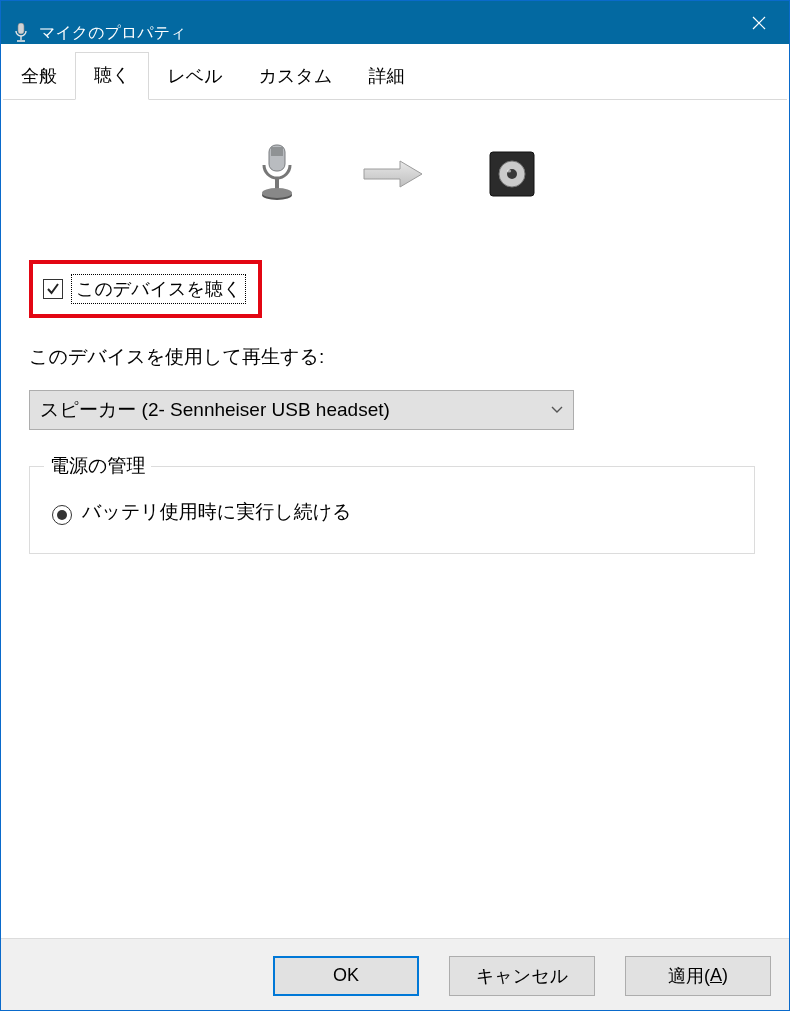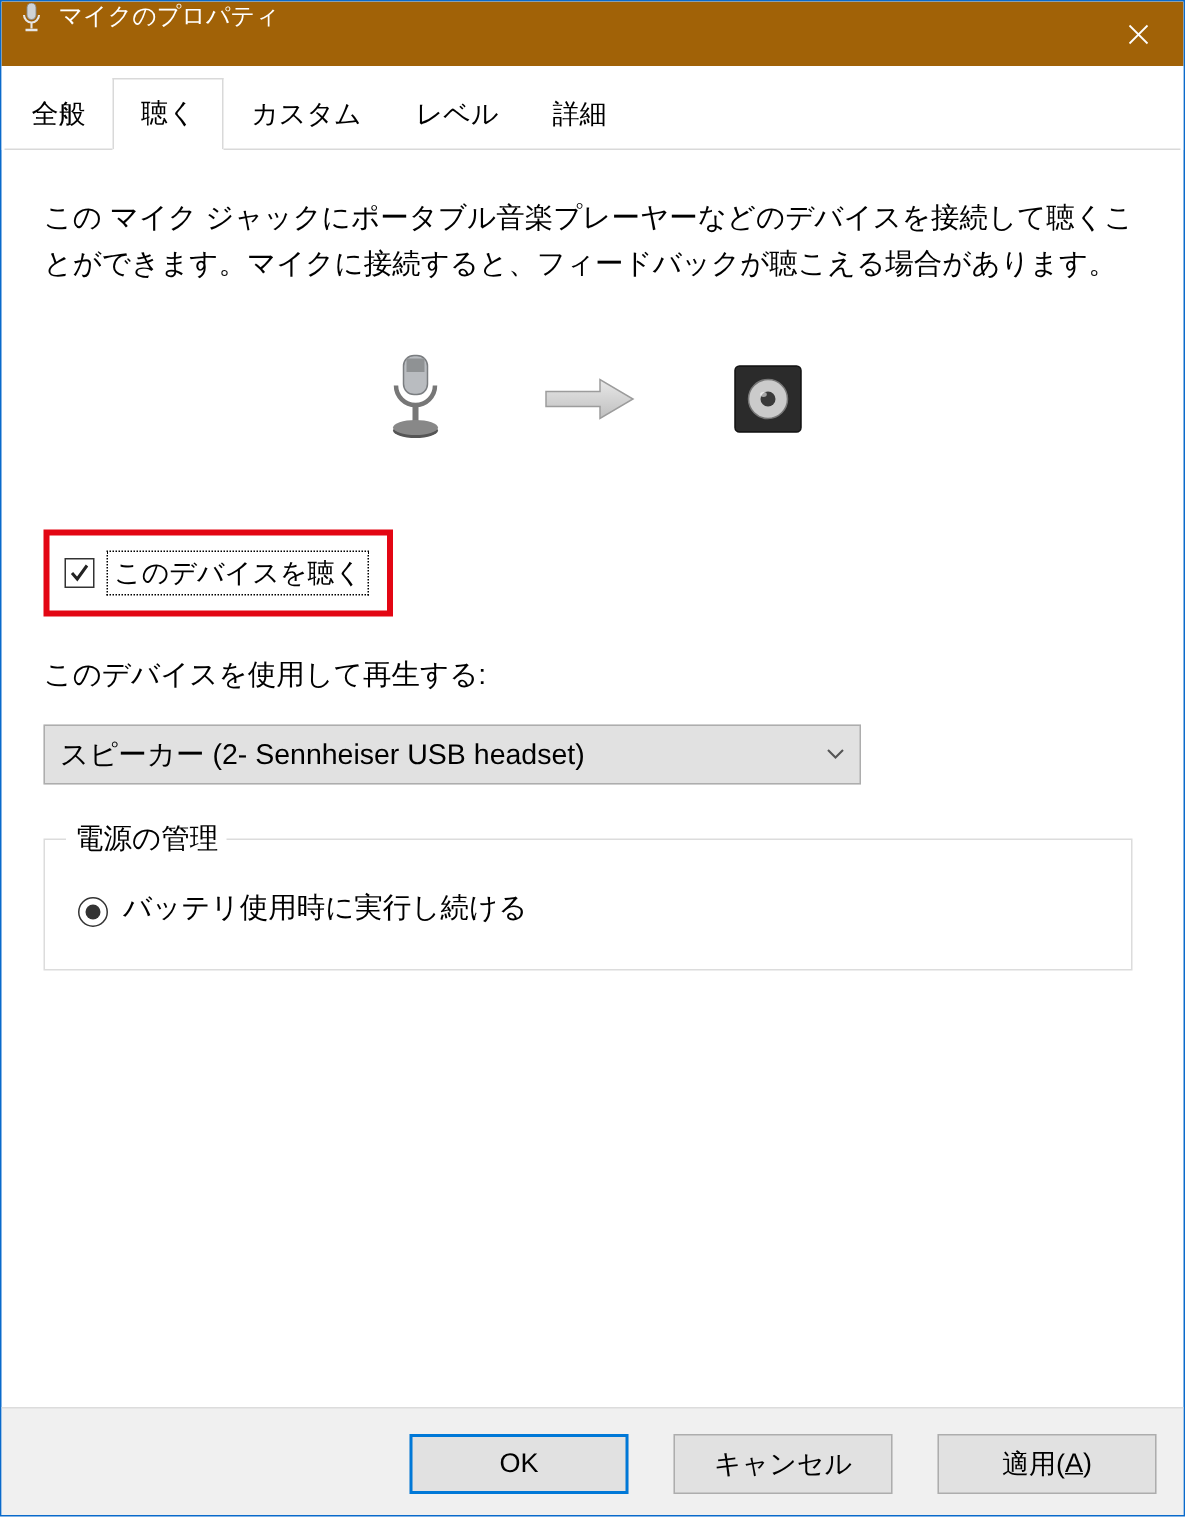--- a/index.html
+++ b/index.html
@@ -9,24 +9,24 @@
     font-size: 15px;
     background: #fff;
     width: 790px;
     height: 1011px;
     overflow: hidden;
     border: 1px solid #0a6acb;
   }
   
   .titlebar {
     height: 43px;
-    background: #a16207;
+    background: #0369a1;
     color: #fff;
     display: flex;
-    align-items: flex-start;
+    align-items: flex-end;
     padding-left: 12px;
   }
   .titlebar .mic-small {
     width: 16px; height: 22px; margin-right: 10px;
     display:flex;align-items:center;justify-content:center;
   }
   .titlebar .title { font-size: 16px; flex:1; }
   .titlebar .close {
     width: 60px; height: 43px;
     display:flex;align-items:center;justify-content:center;
@@ -192,28 +192,27 @@
       <line x1="13" y1="1" x2="1" y2="13"></line>
     </svg>
   </div>
 </div>
 
 <div class="client">
 
   <div class="tabrow">
     <div class="tab">全般</div>
     <div class="tab active">聴く</div>
+    <div class="tab">レベル</div>
     <div class="tab">カスタム</div>
-    <div class="tab">レベル</div>
     <div class="tab">詳細</div>
   </div>
 
   <div class="content">
 
-    <div class="desc">この マイク ジャックにポータブル音楽プレーヤーなどのデバイスを接続して聴くことができます。マイクに接続すると、フィードバックが聴こえる場合があります。</div>
 
     <div class="diagram">
       <span>
         <svg width="50" height="62" viewBox="0 0 50 62">
           <rect x="17" y="2" width="16" height="26" rx="7" fill="#b9bcc0" stroke="#7a7d80" stroke-width="1"></rect>
           <rect x="19" y="4" width="12" height="9" fill="#8f9294"></rect>
           <path d="M12 22 a13 13 0 0 0 26 0" fill="none" stroke="#777" stroke-width="3"></path>
           <rect x="23" y="35" width="4" height="12" fill="#777"></rect>
           <ellipse cx="25" cy="52" rx="15" ry="5" fill="#555"></ellipse>
           <ellipse cx="25" cy="50" rx="15" ry="5" fill="#888"></ellipse>

